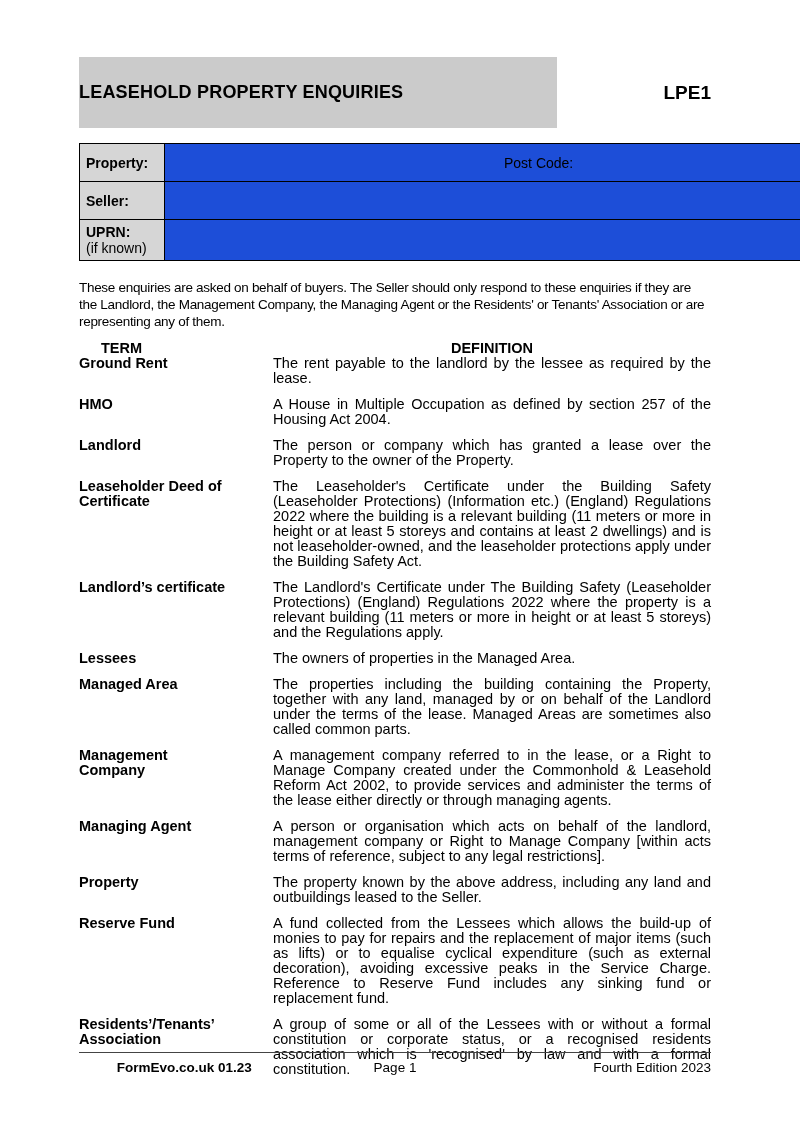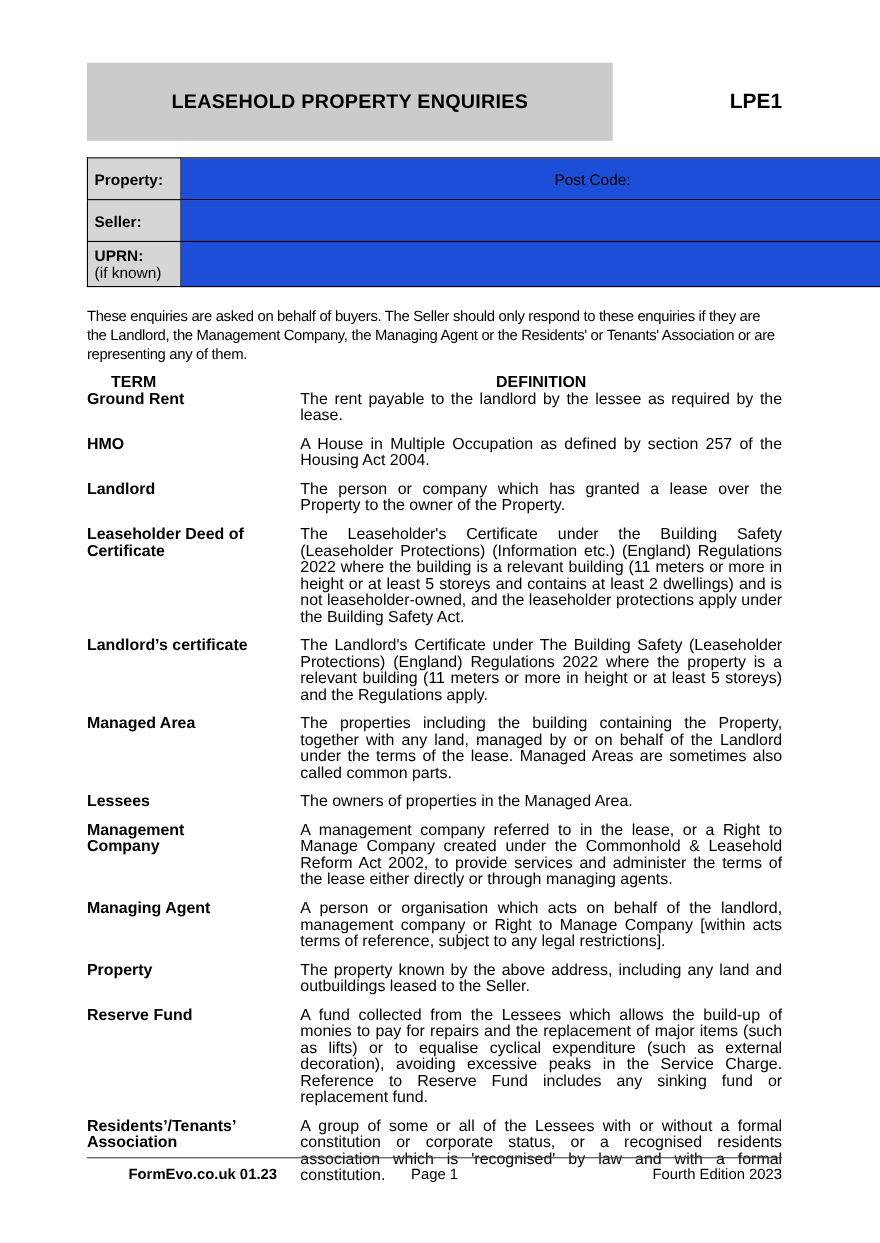--- a/index.html
+++ b/index.html
@@ -27,21 +27,20 @@
     margin-top: 57px;
     display: flex;
     align-items: center;
   }
   .header-bar {
     width: 478px;
     height: 71px;
     background: #cbcbcb;
     display: flex;
     align-items: center;
-    justify-content: center;
   }
   .form-title {
     font-size: 18px;
     font-weight: bold;
     letter-spacing: 0.2px;
   }
   .form-code {
     margin-left: auto;
     font-size: 19px;
     font-weight: bold;
@@ -192,27 +191,27 @@
 Certificate</div>
     <div class="definition">The Leaseholder's Certificate under the Building Safety (Leaseholder Protections) (Information etc.) (England) Regulations 2022 where the building is a relevant building (11 meters or more in height or at least 5 storeys and contains at least 2 dwellings) and is not leaseholder-owned, and the leaseholder protections apply under the Building Safety Act.</div>
   </div>
 
   <div class="def-row">
     <div class="term">Landlord’s certificate</div>
     <div class="definition">The Landlord's Certificate under The Building Safety (Leaseholder Protections) (England) Regulations 2022 where the property is a relevant building (11 meters or more in height or at least 5 storeys) and the Regulations apply.</div>
   </div>
 
   <div class="def-row">
+    <div class="term">Lessees</div>
+    <div class="definition">The owners of properties in the Managed Area.</div>
+  </div>
+
+  <div class="def-row">
     <div class="term">Managed Area</div>
     <div class="definition">The properties including the building containing the Property, together with any land, managed by or on behalf of the Landlord under the terms of the lease. Managed Areas are sometimes also called common parts.</div>
-  </div>
-
-  <div class="def-row">
-    <div class="term">Lessees</div>
-    <div class="definition">The owners of properties in the Managed Area.</div>
   </div>
 
   <div class="def-row">
     <div class="term">Management
 Company</div>
     <div class="definition">A management company referred to in the lease, or a Right to Manage Company created under the Commonhold &amp; Leasehold Reform Act 2002, to provide services and administer the terms of the lease either directly or through managing agents.</div>
   </div>
 
   <div class="def-row">
     <div class="term">Managing Agent</div>

